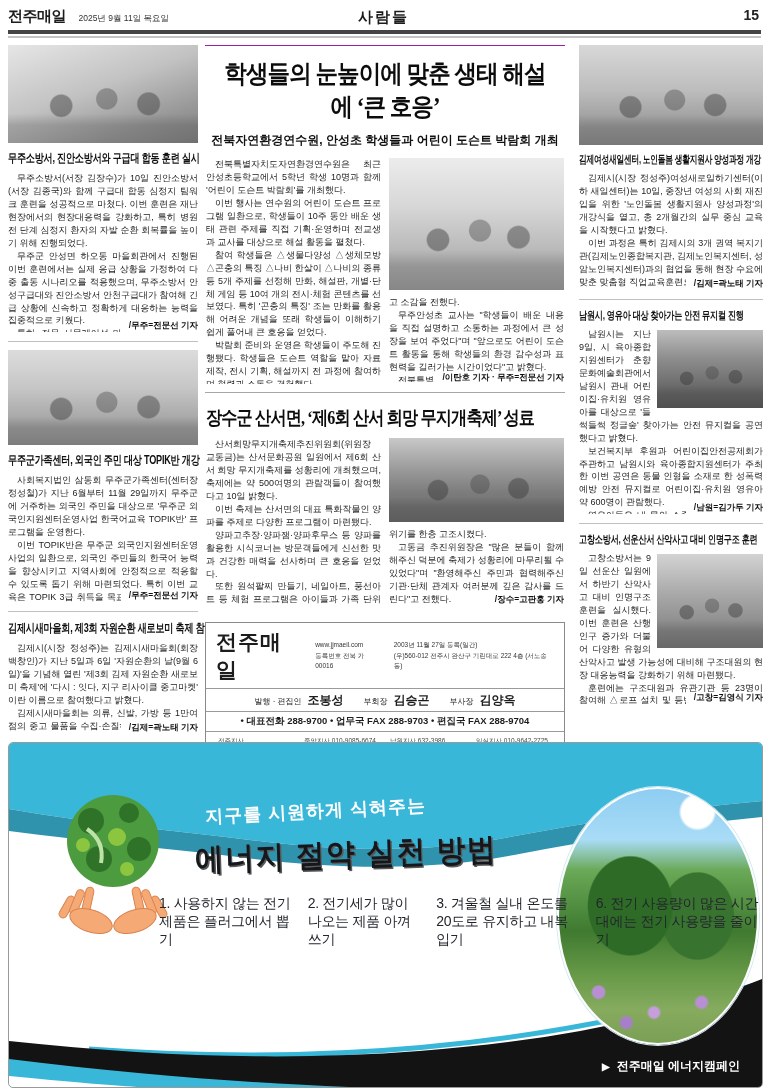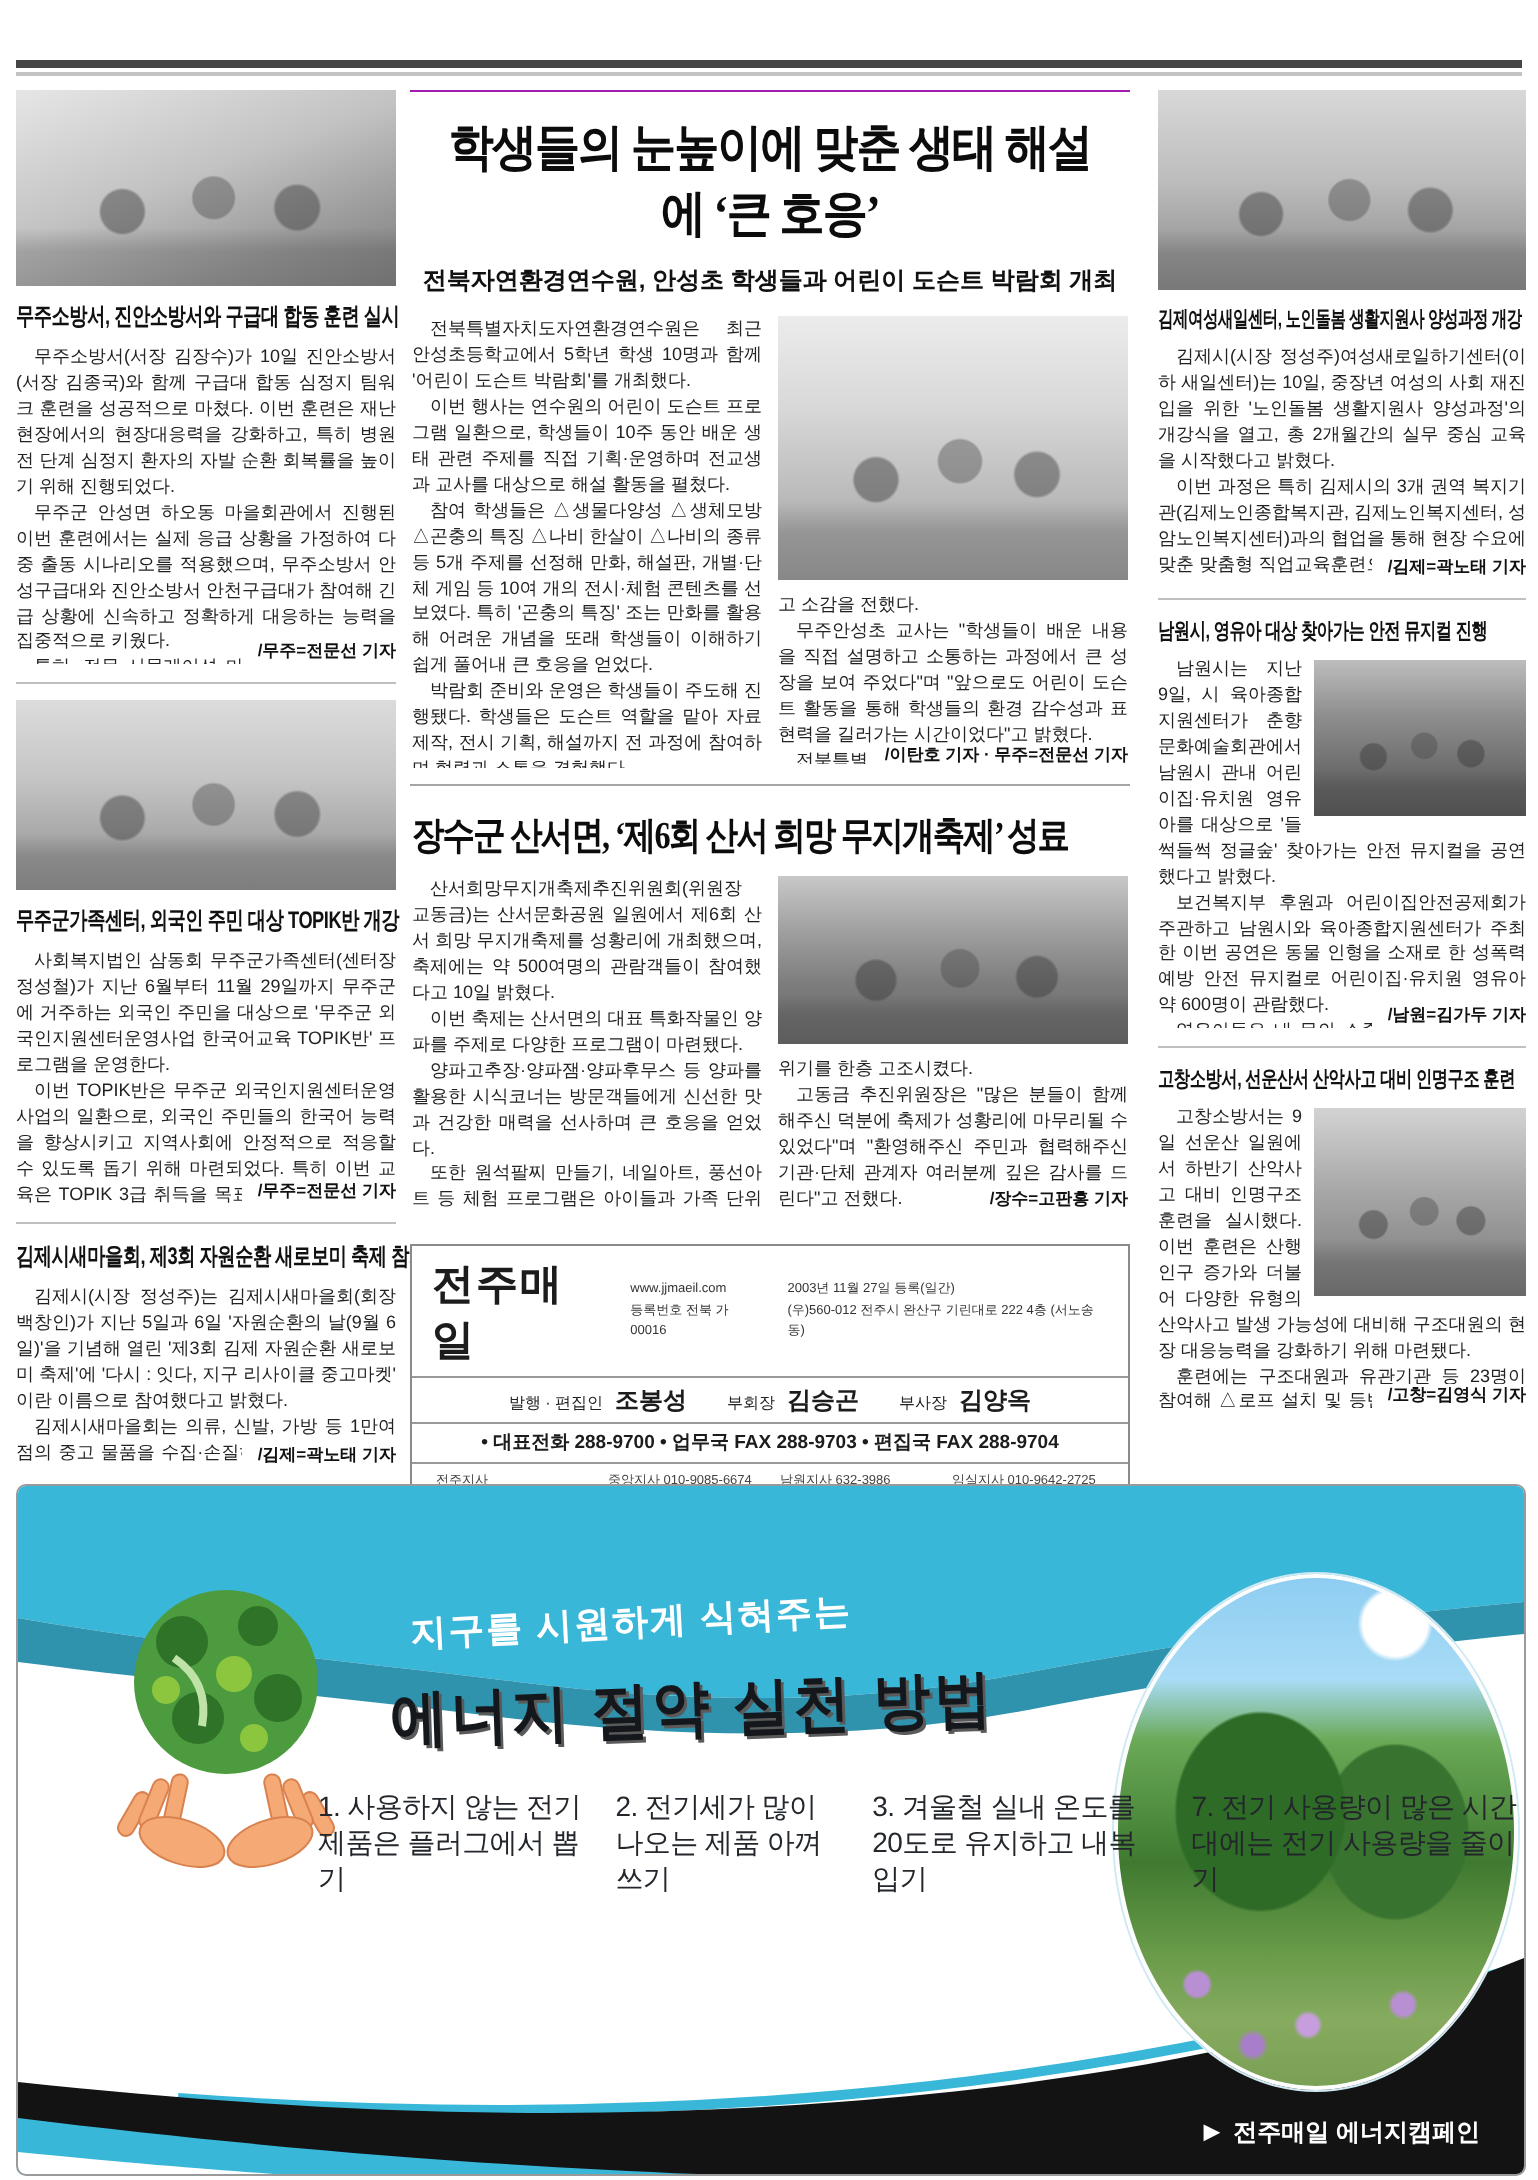--- a/index.html
+++ b/index.html
@@ -100,20 +100,26 @@
      font-size:14px;color:#23272c;letter-spacing:-0.3px;}
   .campaign{position:absolute;right:22px;bottom:12px;display:flex;align-items:center;gap:7px;
      color:#fff;font-size:12px;font-weight:700;}
   .campaign .arrow{font-size:10px;line-height:1;}
 </style>
 </head>
 <body>
 
 <div class="page">
 
+  <div class="hdr">
+    <span class="paper">전주매일</span>
+    <span class="date">2025년 9월 11일 목요일</span>
+    <span class="section">사람들</span>
+    <span class="pageno">15</span>
+  </div>
   <div class="rule-thick"></div>
   <div class="rule-thin"></div>
 
   <section class="col-left">
     <article>
       <div class="photo p-fire"></div>
       <h3 class="side-title t-left">
         <span class="squeeze">무주소방서, 진안소방서와 구급대 합동 훈련 실시</span></h3>
       <div class="bodywrap">
         <div class="body" style="height:160px"> 무주소방서(서장 김장수)가 10일 진안소방서(서장 김종국)와 함께 구급대 합동 심정지 팀워크 훈련을 성공적으로 마쳤다. 이번 훈련은 재난 현장에서의 현장대응력을 강화하고, 특히 병원 전 단계 심정지 환자의 자발 순환 회복률을 높이기 위해 진행되었다.
@@ -319,21 +325,21 @@
       </svg>
     </div>
 
     <div class="tagline">지구를 시원하게 식혀주는</div>
     <div class="btitle">에너지 절약 실천 방법</div>
 
     <div class="items">
       <div>1.  사용하지 않는 전기제품은 플러그에서 뽑기</div>
       <div>2.  전기세가 많이 나오는 제품 아껴쓰기</div>
       <div>3.  겨울철 실내 온도를 20도로 유지하고 내복 입기</div>
-      <div>7.  전기 사용량이 많은 시간대에는 전기 사용량을 줄이기</div>
+      <div>6.  전기 사용량이 많은 시간대에는 전기 사용량을 줄이기</div>
     </div>
 
     <div class="campaign">
       <span class="arrow">▶</span>
       <span>전주매일 에너지캠페인</span>
     </div>
   </div>
 
 </div>
 

